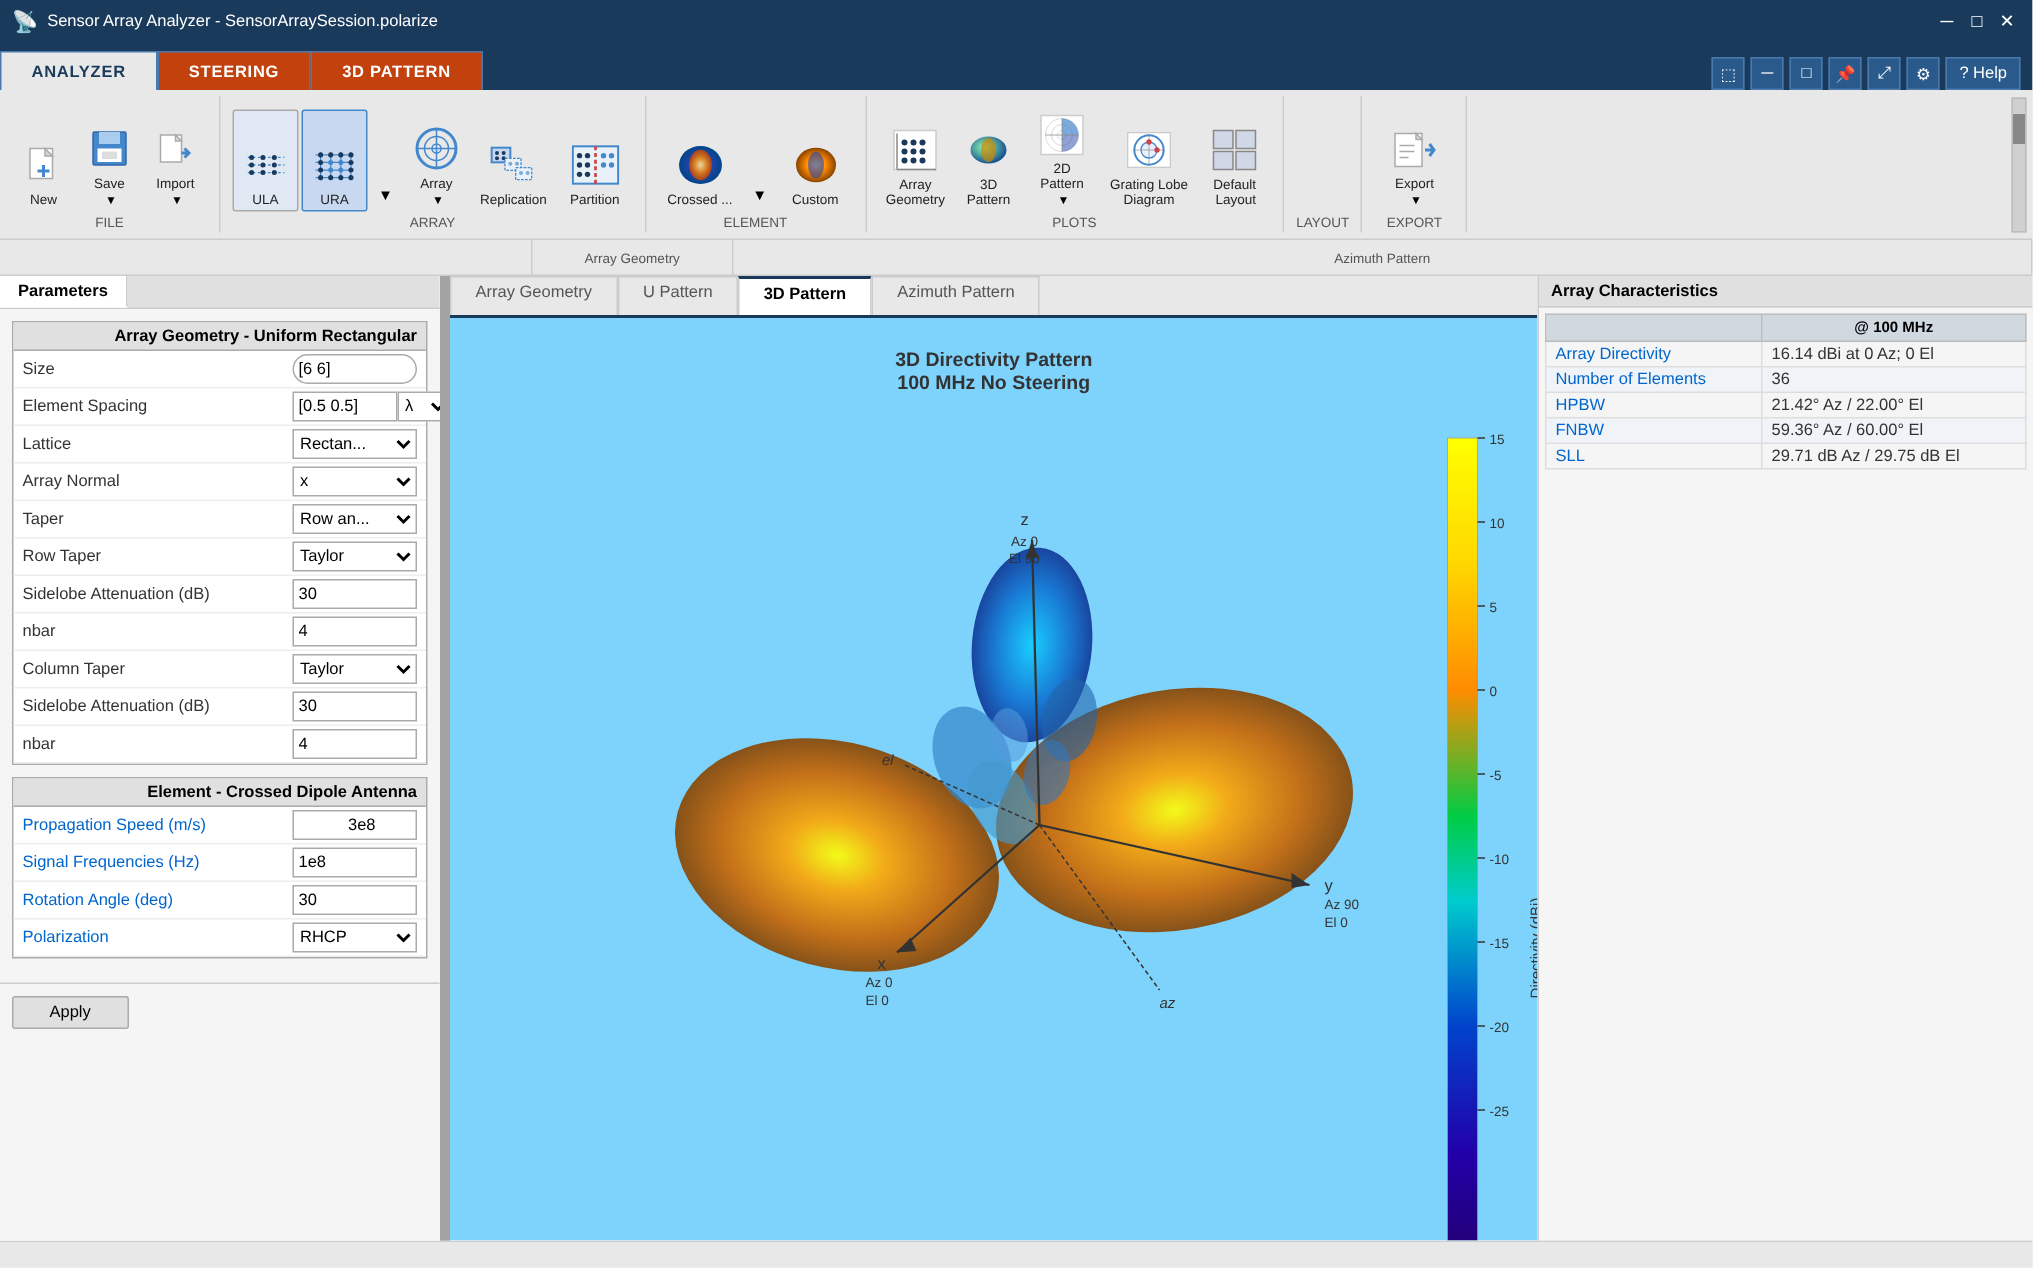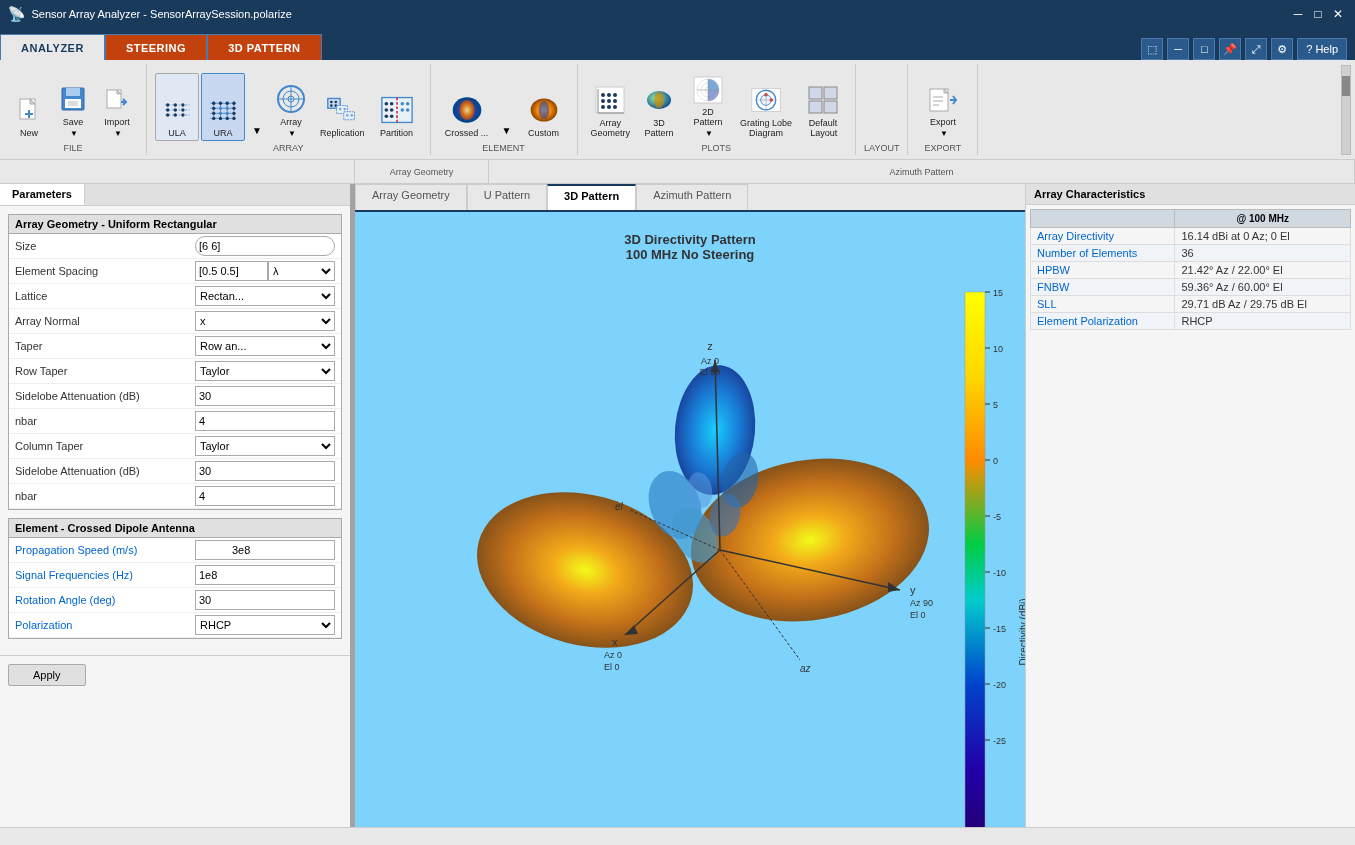--- a/index.html
+++ b/index.html
@@ -163,23 +163,23 @@
       text-align: center;
       border-right: 1px solid #ccc;
       height: 100%;
       display: flex;
       align-items: center;
       justify-content: center;
     }
 
     
     .left-panel {
-      width: 355px;
+      width: 300px;
       background: #f5f5f5;
-      border-right: 5px solid #a3a3a3;
+      border-right: 7px solid #a3a3a3;
       overflow-y: auto;
       display: flex;
       flex-direction: column;
     }
     .panel-tabs {
       display: flex;
       background: #e0e0e0;
       border-bottom: 1px solid #ccc;
     }
     .panel-tab {
@@ -199,20 +199,21 @@
       border: 1px solid #aaa;
       margin-bottom: 8px;
       background: white;
     }
     .section-title {
       background: #e0e0e0;
       padding: 3px 6px;
       font-size: 11px;
       font-weight: bold;
       border-bottom: 1px solid #aaa;
+      text-align: right;
     }
     .param-row {
       display: flex;
       align-items: center;
       padding: 2px 6px;
       border-bottom: 1px solid #eee;
       min-height: 24px;
     }
     .param-label {
       width: 180px;
@@ -1025,24 +1026,20 @@
             <td class="value">21.42° Az / 22.00° El</td>
           </tr>
           <tr>
             <td class="label">FNBW</td>
             <td class="value">59.36° Az / 60.00° El</td>
           </tr>
           <tr>
             <td class="label">SLL</td>
             <td class="value">29.71 dB Az / 29.75 dB El</td>
           </tr>
-          <tr>
-            <td class="label">Element Polarization</td>
-            <td class="value">RHCP</td>
-          </tr>
         </tbody>
       </table>
     </div>
   </div>
 </div>
 
 <div class="status-bar">
   <span></span>
 </div>
 

